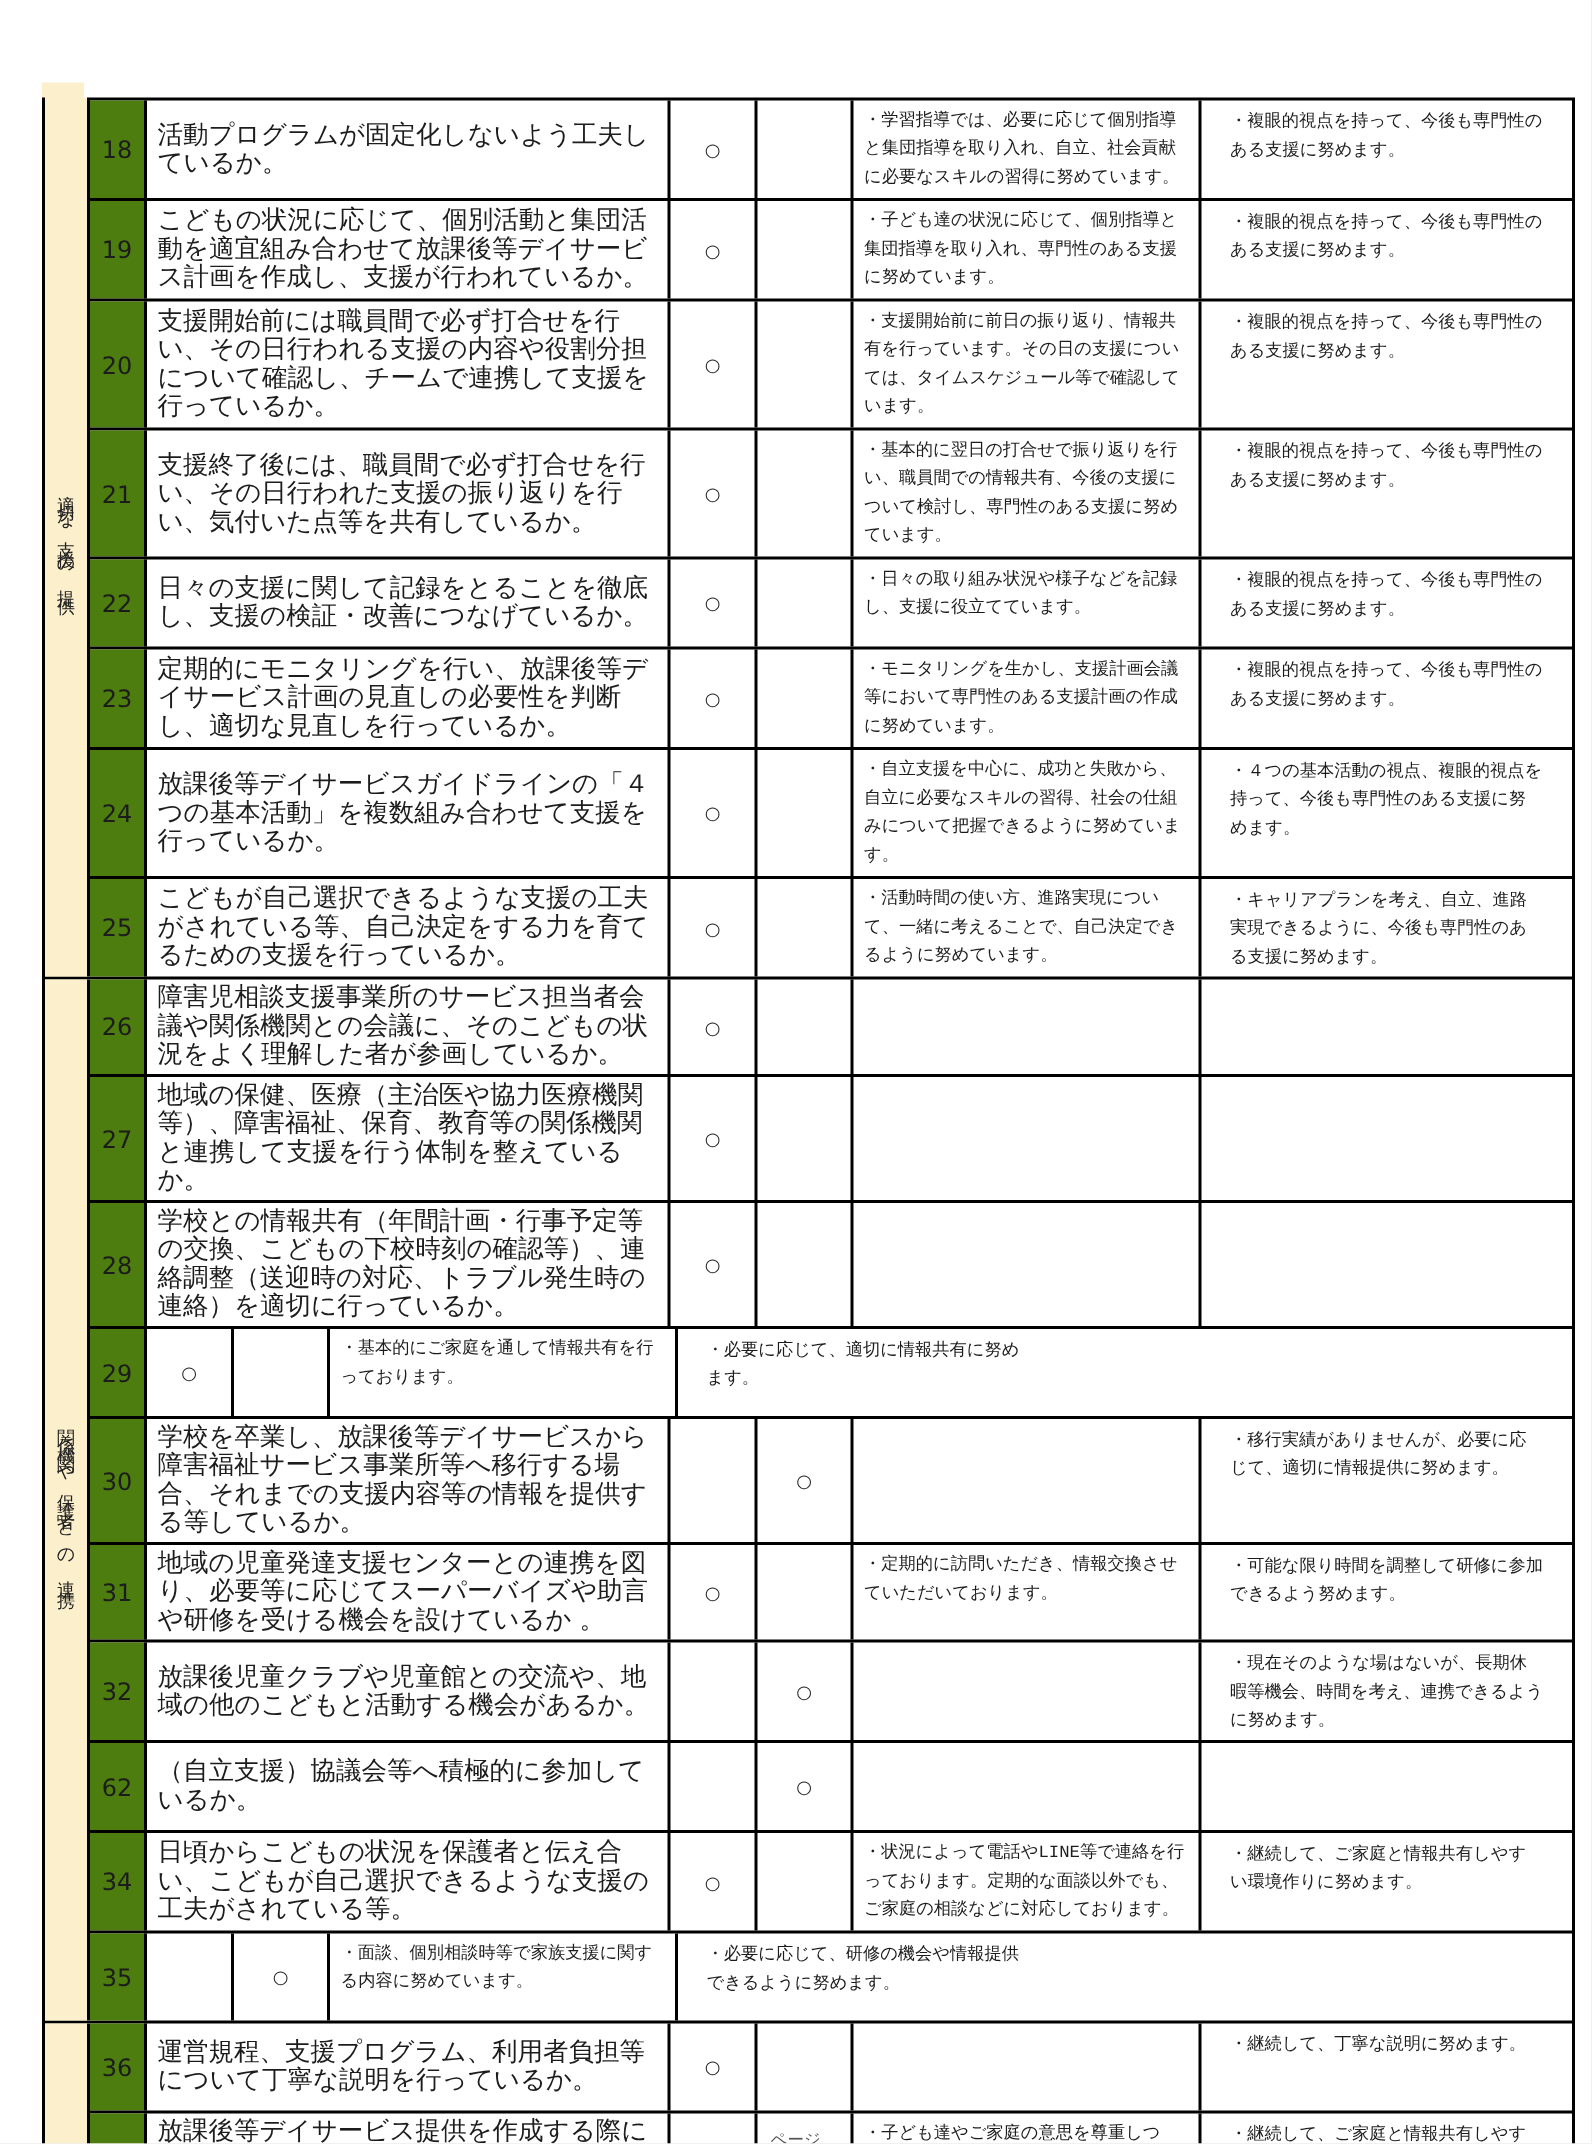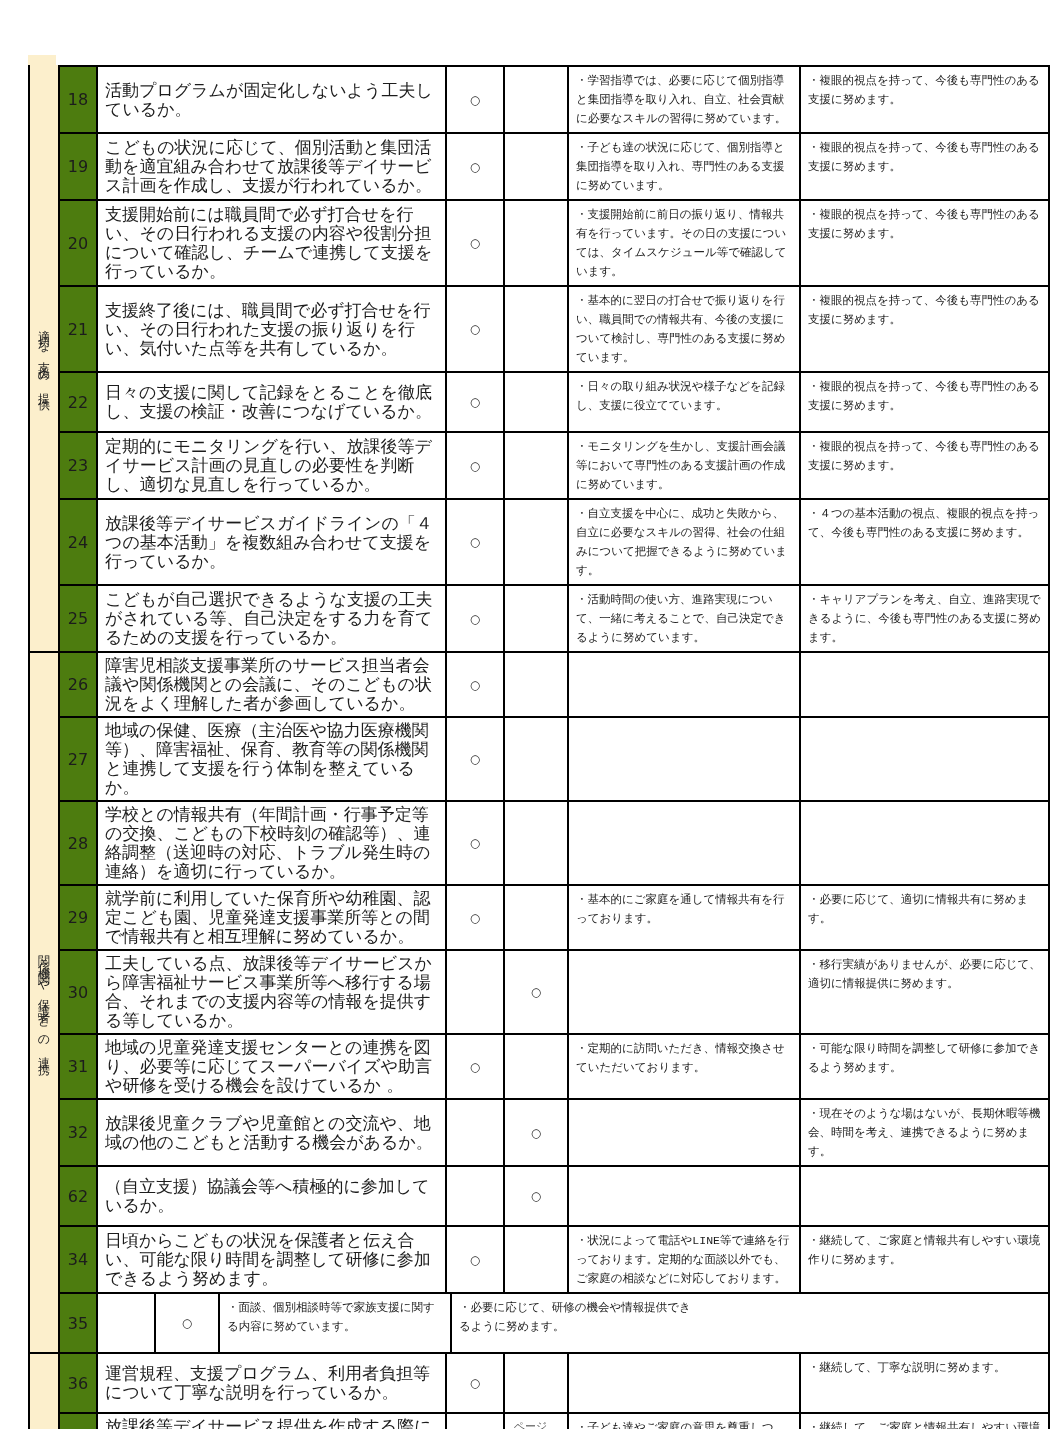--- a/index.html
+++ b/index.html
@@ -46,21 +46,21 @@
   .no {
     width:64px; flex:0 0 64px; border-right:2px solid #000;
     display:flex; align-items:center; justify-content:center; font-size:12px;
   }
   .kufuu {
     width:232px; flex:0 0 232px; border-right:2px solid #000;
     padding:4px 7px; font-size:11.5px; line-height:19px;font-family:Liberation Mono, monospace;
   }
   .kadai {
     width:247px; flex:0 0 247px;
-    padding:4px 7px; font-size:11.5px; line-height:19px;
+    padding:4px 19px; font-size:11.5px; line-height:19px;
   }
   .hrow .c { background:#FCEFCC; display:flex; align-items:center; justify-content:center; padding:2px 4px; font-size:11.5px; }
   .footer {
     position:absolute; left:0; right:0; top:1419px; text-align:center;
     font-size:11px; color:#555;
   }
 </style>
 </head>
 <body>
 
@@ -162,29 +162,28 @@
           <div class="row">
             <div class="c num">28</div>
             <div class="c item">学校との情報共有（年間計画・行事予定等の交換、こどもの下校時刻の確認等）、連絡調整（送迎時の対応、トラブル発生時の連絡）を適切に行っているか。</div>
             <div class="c yes">○</div>
             <div class="c no"></div>
             <div class="c kufuu"></div>
             <div class="c kadai"></div>
           </div>
           <div class="row">
             <div class="c num">29</div>
-            <div class="c item">就学前に利用していた保育所や幼稚園、認定こども園、児童発達支援事業所等との間で情報共有と相互理解に努めているか。</div>
             <div class="c yes">○</div>
             <div class="c no"></div>
             <div class="c kufuu">・基本的にご家庭を通して情報共有を行っております。</div>
             <div class="c kadai">・必要に応じて、適切に情報共有に努めます。</div>
           </div>
           <div class="row">
             <div class="c num">30</div>
-            <div class="c item">工夫している点、放課後等デイサービスから障害福祉サービス事業所等へ移行する場合、それまでの支援内容等の情報を提供する等しているか。</div>
+            <div class="c item">学校を卒業し、放課後等デイサービスから障害福祉サービス事業所等へ移行する場合、それまでの支援内容等の情報を提供する等しているか。</div>
             <div class="c yes"></div>
             <div class="c no">○</div>
             <div class="c kufuu"></div>
             <div class="c kadai">・移行実績がありませんが、必要に応じて、適切に情報提供に努めます。</div>
           </div>
           <div class="row">
             <div class="c num">31</div>
             <div class="c item">地域の児童発達支援センターとの連携を図り、必要等に応じてスーパーバイズや助言や研修を受ける機会を設けているか 。</div>
             <div class="c yes">○</div>
             <div class="c no"></div>
@@ -201,21 +200,21 @@
           </div>
           <div class="row">
             <div class="c num">62</div>
             <div class="c item">（自立支援）協議会等へ積極的に参加しているか。</div>
             <div class="c yes"></div>
             <div class="c no">○</div>
             <div class="c kufuu"></div>
           </div>
           <div class="row">
             <div class="c num">34</div>
-            <div class="c item">日頃からこどもの状況を保護者と伝え合い、可能な限り時間を調整して研修に参加できるよう努めます。</div>
+            <div class="c item">日頃からこどもの状況を保護者と伝え合い、こどもが自己選択できるような支援の工夫がされている等。</div>
             <div class="c yes">○</div>
             <div class="c no"></div>
             <div class="c kufuu">・状況によって電話やLINE等で連絡を行っております。定期的な面談以外でも、ご家庭の相談などに対応しております。</div>
             <div class="c kadai">・継続して、ご家庭と情報共有しやすい環境作りに努めます。</div>
           </div>
           <div class="row">
             <div class="c num">35</div>
             <div class="c yes"></div>
             <div class="c no">○</div>
             <div class="c kufuu">・面談、個別相談時等で家族支援に関する内容に努めています。</div>

